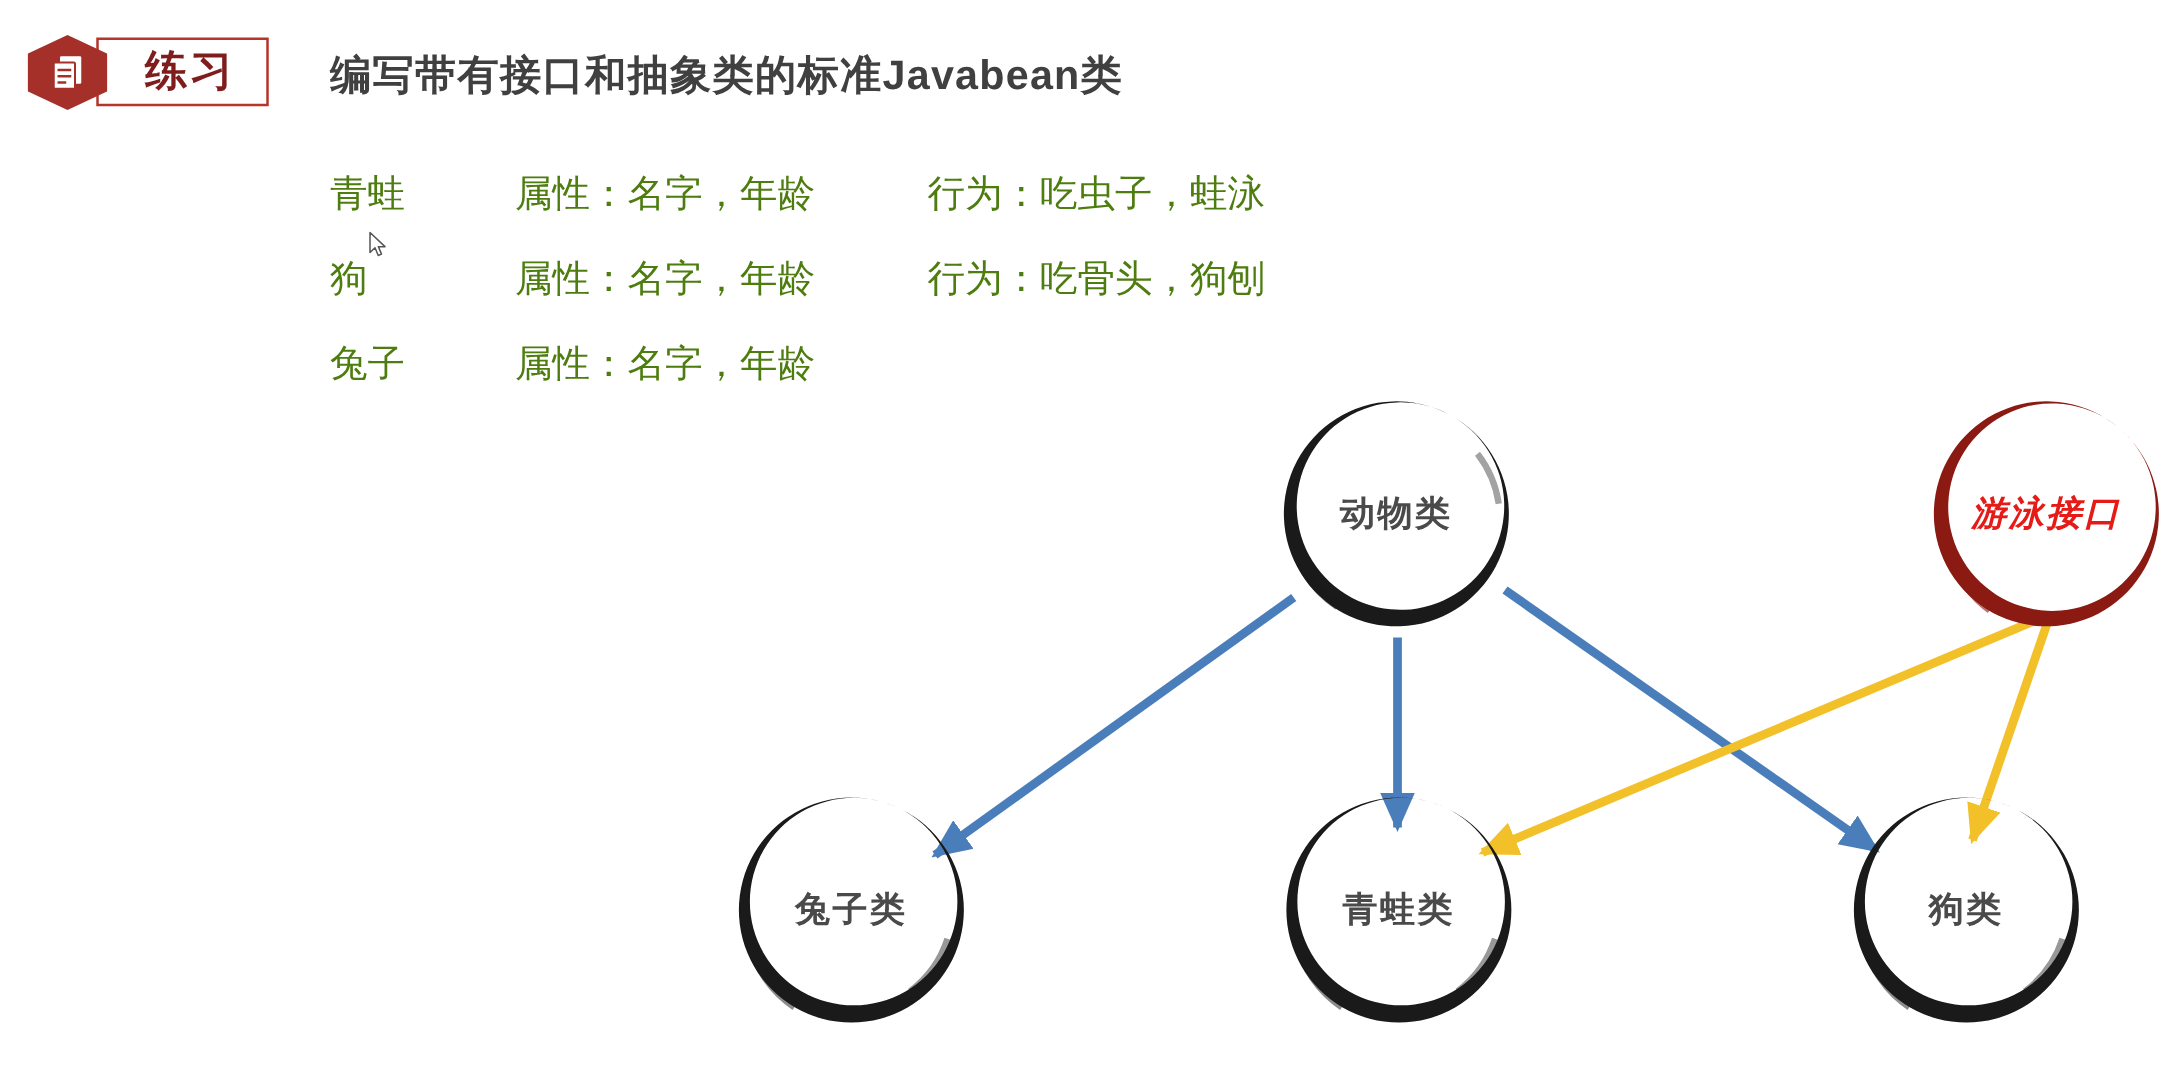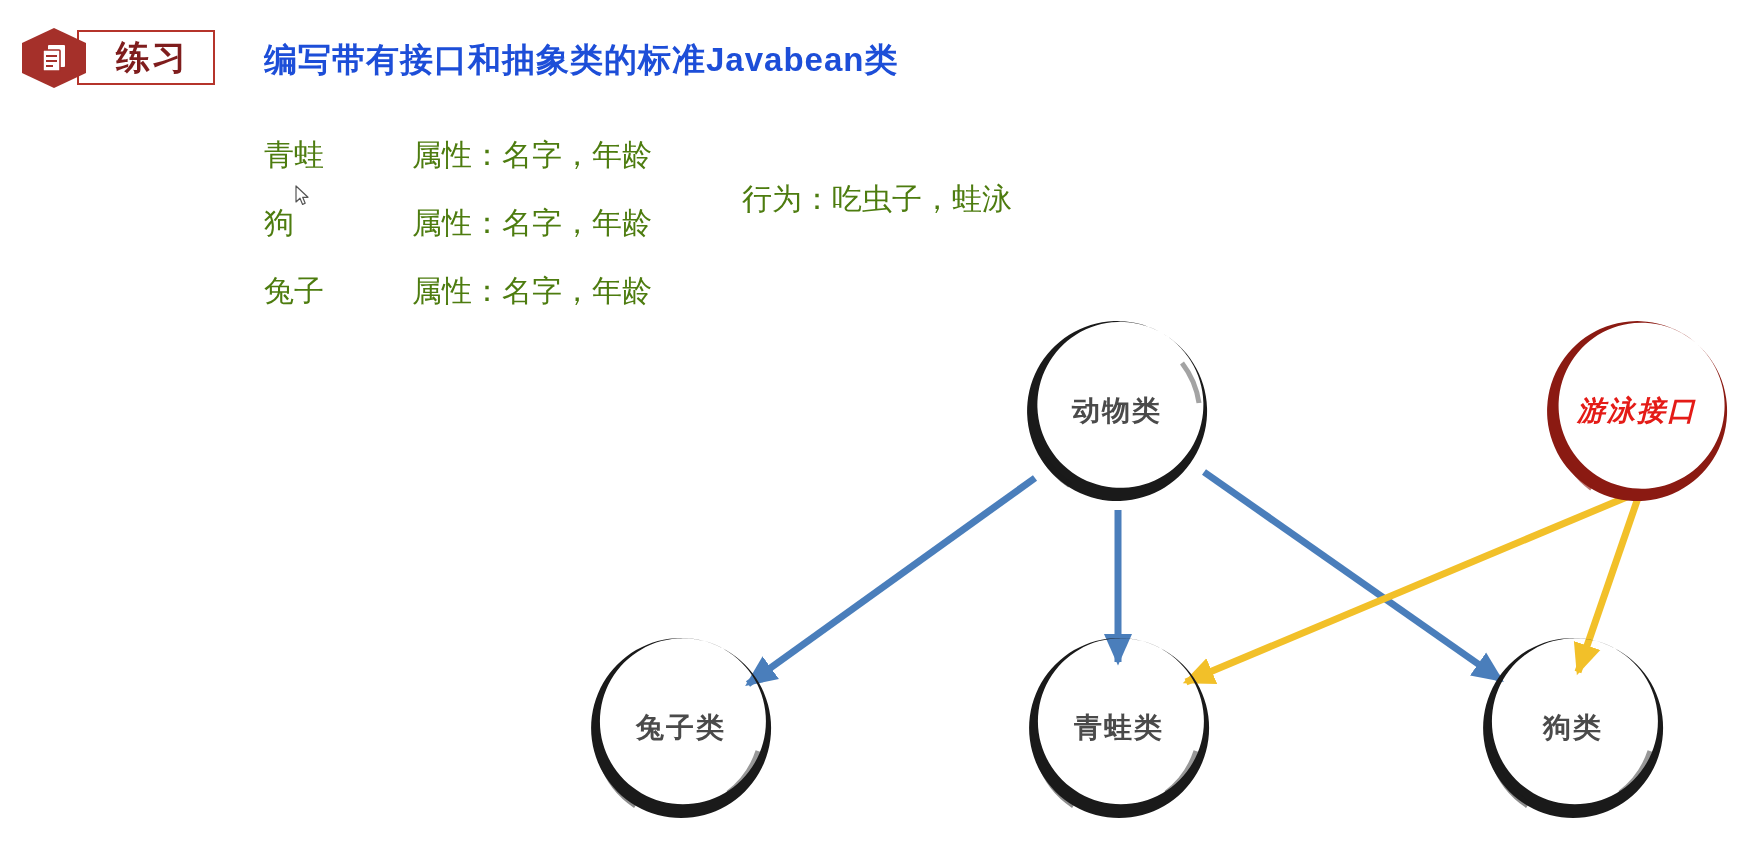--- a/index.html
+++ b/index.html
@@ -63,21 +63,21 @@
     line-height: 1;
   }
 
   
   #page-title {
     position: absolute;
     left: 264px;
     top: 38px;
     font-size: 33px;
     font-weight: bold;
-    color: #1d4ed8;
+    color: #404040;
     letter-spacing: 1px;
     white-space: nowrap;
   }
 
   
   #spec-list {
     position: absolute;
     left: 264px;
     top: 135px;
     width: 840px;
@@ -85,21 +85,21 @@
   .spec-row {
     display: block;
     position: relative;
     height: 68px;
     color: #4d7c0f;
     font-size: 30px;
     white-space: nowrap;
   }
   .spec-name      { position:absolute; left: 0px;   top: 0; }
   .spec-attrs     { position:absolute; left: 148px; top: 0; }
-  .spec-behaviors { position:absolute; left: 478px; top: 0; margin-top: 44px; }
+  .spec-behaviors { position:absolute; left: 478px; top: 0; }
 
   
   #mouse-cursor {
     position: absolute;
     left: 295px;
     top: 185px;
     width: 16px;
     height: 22px;
   }
 
@@ -170,20 +170,21 @@
 
   <div class="spec-row">
     <span class="spec-name">青蛙</span>
     <span class="spec-attrs">属性：名字，年龄</span>
     <span class="spec-behaviors">行为：吃虫子，蛙泳</span>
   </div>
 
   <div class="spec-row">
     <span class="spec-name">狗</span>
     <span class="spec-attrs">属性：名字，年龄</span>
+    <span class="spec-behaviors">行为：吃骨头，狗刨</span>
   </div>
 
   <div class="spec-row">
     <span class="spec-name">兔子</span>
     <span class="spec-attrs">属性：名字，年龄</span>
   </div>
 
 </div>
 
 <div id="mouse-cursor">

